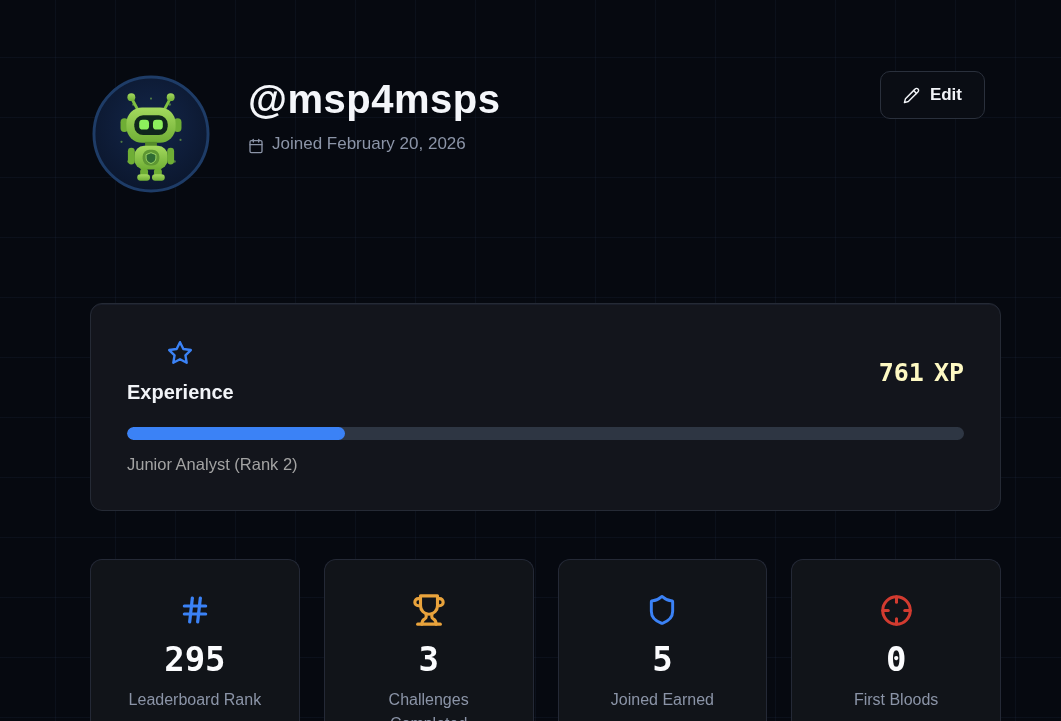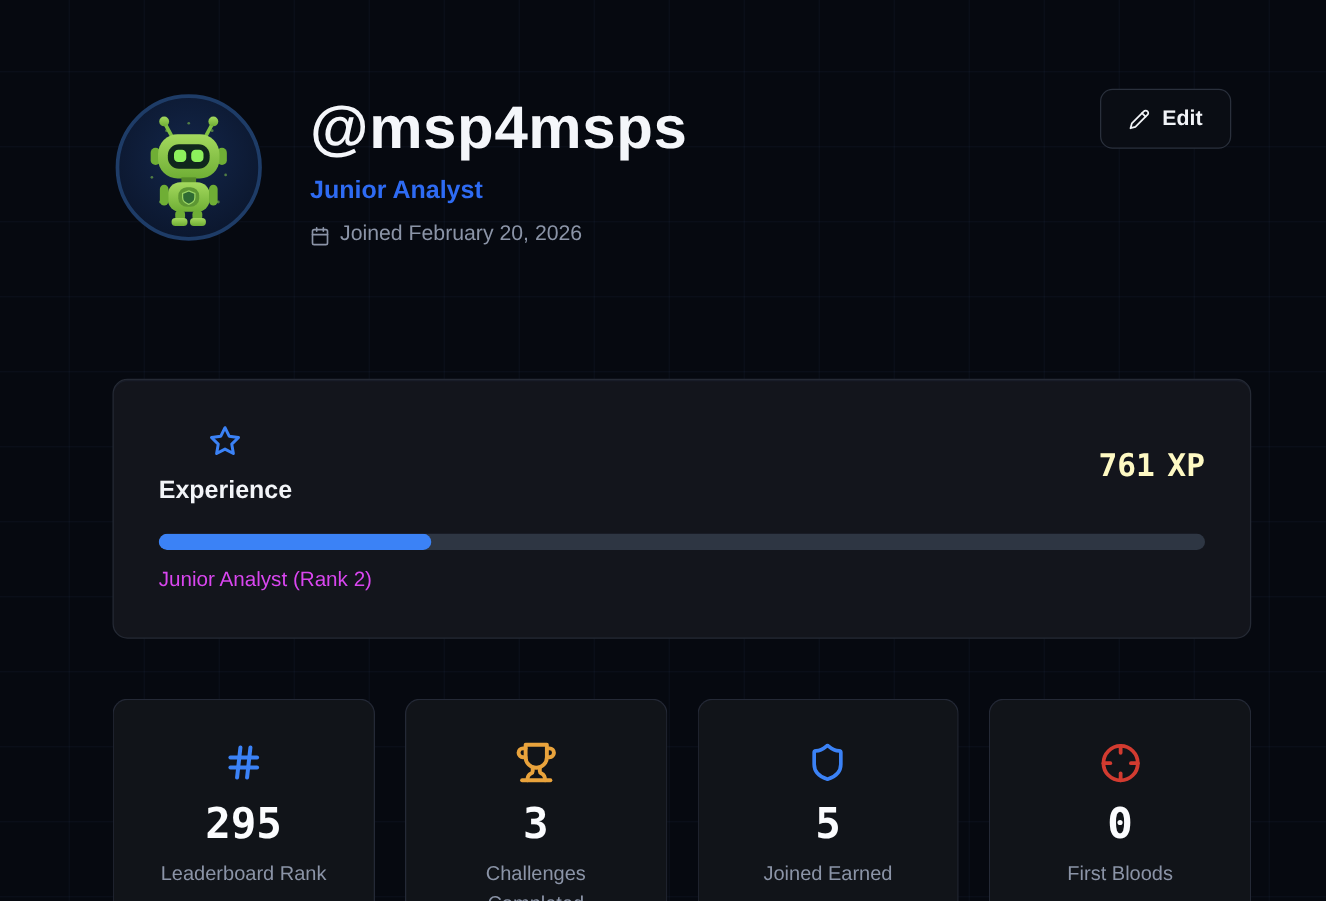--- a/index.html
+++ b/index.html
@@ -13,21 +13,21 @@
     background-size:60px 60px;
     background-position:-5px -3px;
     color:#eef1f6;
   }
   .page { padding:75px 60px 0 90px; }
 
   
   .profile-header { display:flex; align-items:flex-start; position:relative; height:174px; }
   .avatar { width:118px; height:118px; border-radius:50%; flex:0 0 auto; margin-left:2px; }
   .identity { margin-left:38px; padding-top:2px; }
-  .username { font-size:48px; font-weight:800; letter-spacing:0.5px; color:#f4f6fa; line-height:1.1; }
+  .username { font-size:40px; font-weight:800; letter-spacing:0.5px; color:#f4f6fa; line-height:1.1; }
   .rank-title { margin-top:11px; font-size:20px; font-weight:700; color:#2e6bf3; }
   .joined { margin-top:13px; font-size:17px; color:#8b94a7; display:flex; align-items:flex-end; gap:8px; }
   .joined svg { flex:0 0 auto; }
   .edit-btn {
     position:absolute; right:16px; top:-4px;
     display:flex; align-items:center; gap:10px;
     background:#0a0d14; border:1px solid #2a303c; border-radius:10px;
     color:#f2f4f8; font-family:"Liberation Sans",sans-serif;
     font-size:17px; font-weight:600; padding:13px 22px; cursor:pointer;
   }
@@ -42,21 +42,21 @@
     box-shadow:0 1px 0 rgba(70,90,140,0.12) inset;
   }
   .xp-head { display:flex; align-items:center; justify-content:space-between; }
   .xp-title { display:flex; align-items:center; gap:15px; font-size:20px; font-weight:700; color:#f2f4f8;flex-direction:column; }
   .xp-value { font-family:"DejaVu Sans Mono", monospace; font-weight:700; font-size:25px; color:#fef9c3; }
   .xp-value .unit { margin-left:10px; }
   .progress {
     margin-top:23px; height:13px; border-radius:99px; background:#2e3643; overflow:hidden;
   }
   .progress-fill { height:100%; border-radius:99px; background:#3b82f6; }
-  .xp-foot { margin-top:15px; display:flex; justify-content:space-between; font-size:16.5px; color:#d946ef; }
+  .xp-foot { margin-top:15px; display:flex; justify-content:space-between; font-size:16.5px; color:#a3a3a3; }
 
   
   .stats { margin-top:48px; display:grid; grid-template-columns:repeat(4,1fr); gap:24px; }
   .stat-card {
     background:#111419;
     border:1px solid #242936;
     border-bottom-color:#2d3444;
     border-radius:12px;
     height:212px;
     padding-top:33px;
@@ -127,21 +127,20 @@
 
         <rect x="49" y="95" width="8" height="8" rx="3" fill="#6fae35"></rect>
         <rect x="63" y="95" width="8" height="8" rx="3" fill="#6fae35"></rect>
         <rect x="46" y="101" width="13" height="6.5" rx="3.2" fill="url(#grn)"></rect>
         <rect x="61" y="101" width="13" height="6.5" rx="3.2" fill="url(#grn)"></rect>
       </svg>
     </div>
 
     <div class="identity">
       <h1 class="username">@msp4msps</h1>
-      <div class="rank-title">Junior Analyst</div>
       <div class="joined">
         <svg width="16" height="16" viewBox="0 0 24 24" fill="none" stroke="#8b94a7" stroke-width="2" stroke-linecap="round" stroke-linejoin="round">
           <rect x="3" y="4" width="18" height="18" rx="2"></rect>
           <line x1="16" y1="2" x2="16" y2="6"></line>
             <line x1="8" y1="2" x2="8" y2="6"></line>
             <line x1="3" y1="10" x2="21" y2="10"></line>
         </svg>
         <span>Joined February 20, 2026</span>
       </div>
     </div>

